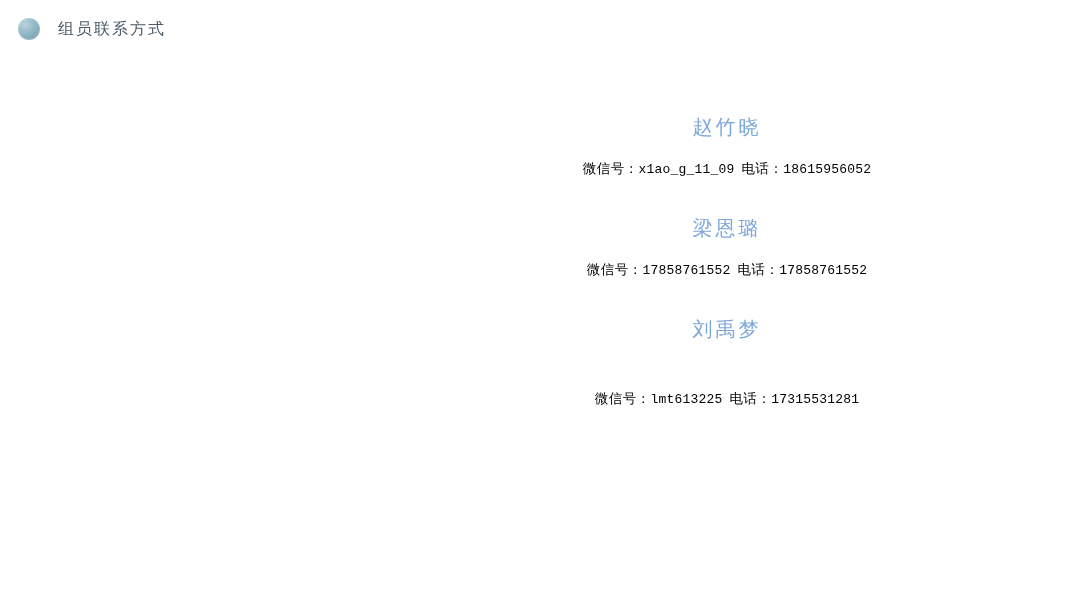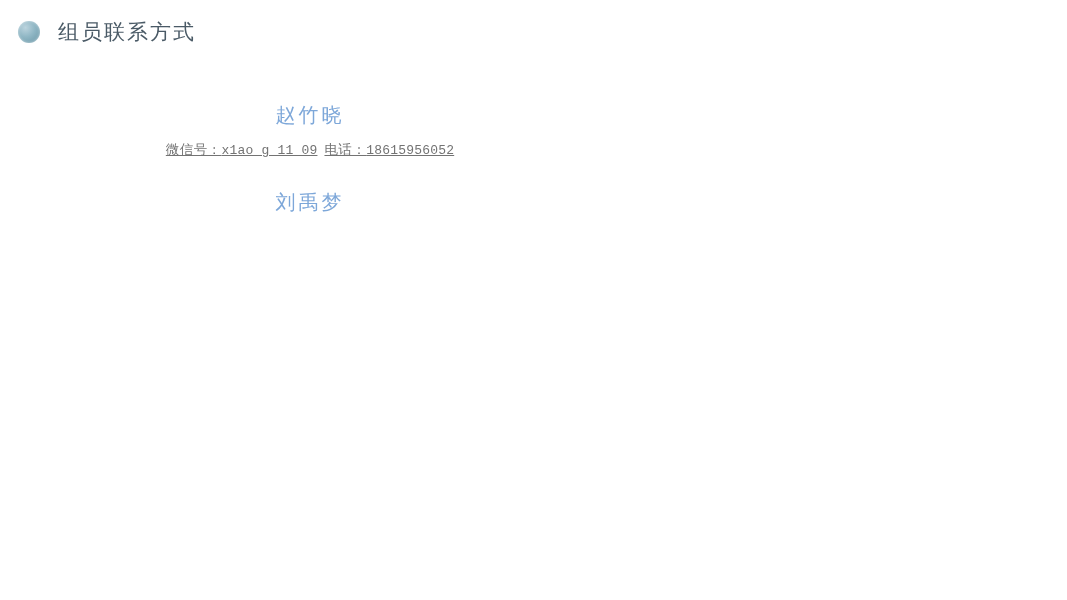--- a/index.html
+++ b/index.html
@@ -29,59 +29,58 @@
   .bullet-dot {
     width: 22px;
     height: 22px;
     border-radius: 50%;
     background: radial-gradient(circle at 34% 30%, #bcd4de 0%, #8fb6c4 45%, #7aa4b3 75%, #6e98a8 100%);
     box-shadow: inset 0 0 3px rgba(255,255,255,0.55);
     flex: 0 0 auto;
   }
 
   .slide-title {
-    font-size: 21px;
+    font-size: 16px;
     letter-spacing: 2px;
     color: #4a5a66;
     font-weight: normal;
     white-space: nowrap;
   }
 
   
   .contacts {
     position: absolute;
-    top: 100px;
+    top: 112px;
     left: 0;
     width: 1037px;
     display: flex;
     flex-direction: column;
-    align-items: flex-start;
+    align-items: flex-end;
   }
 
   .contact-block {
     width: 620px;
     text-align: center;
     margin-bottom: 28px;
   }
 
   .contact-name {
     font-size: 20px;
     color: #7da7d9;
     letter-spacing: 3px;
     line-height: 30px;
     margin-bottom: 12px;
   }
 
   .contact-detail {
     font-size: 13.5px;
-    color: #737373;
-    line-height: 16px;
+    color: #000000;
+    line-height: 30px;
     letter-spacing: 0.4px;
     white-space: nowrap;
-    text-decoration: underline;
   }
 
   .contact-detail .mono {
     font-family: "Liberation Mono", "DejaVu Sans Mono", monospace;
     font-size: 13px;
     letter-spacing: 0.2px;
   }
   .contact-detail .sep {
     display: inline-block;
     width: 7px;
@@ -97,21 +96,30 @@
 
 <div class="contacts">
 
   <div class="contact-block">
     <div class="contact-name">赵竹晓</div>
     <div class="contact-detail">
       <span>微信号：</span><span class="mono">x1ao_g_11_09</span><span class="sep"></span><span>电话：</span><span class="mono">18615956052</span>
     </div>
   </div>
 
+  <div class="contact-block">
+    <div class="contact-name">梁恩璐</div>
+    <div class="contact-detail">
+      <span>微信号：</span><span class="mono">17858761552</span><span class="sep"></span><span>电话：</span><span class="mono">17858761552</span>
+    </div>
+  </div>
 
   <div class="contact-block">
     <div class="contact-name">刘禹梦</div>
   </div>
 
   <div class="contact-block">
+    <div class="contact-detail">
+      <span>微信号：</span><span class="mono">lmt613225</span><span class="sep"></span><span>电话：</span><span class="mono">17315531281</span>
+    </div>
   </div>
 
 </div>
 
 </body></html>

